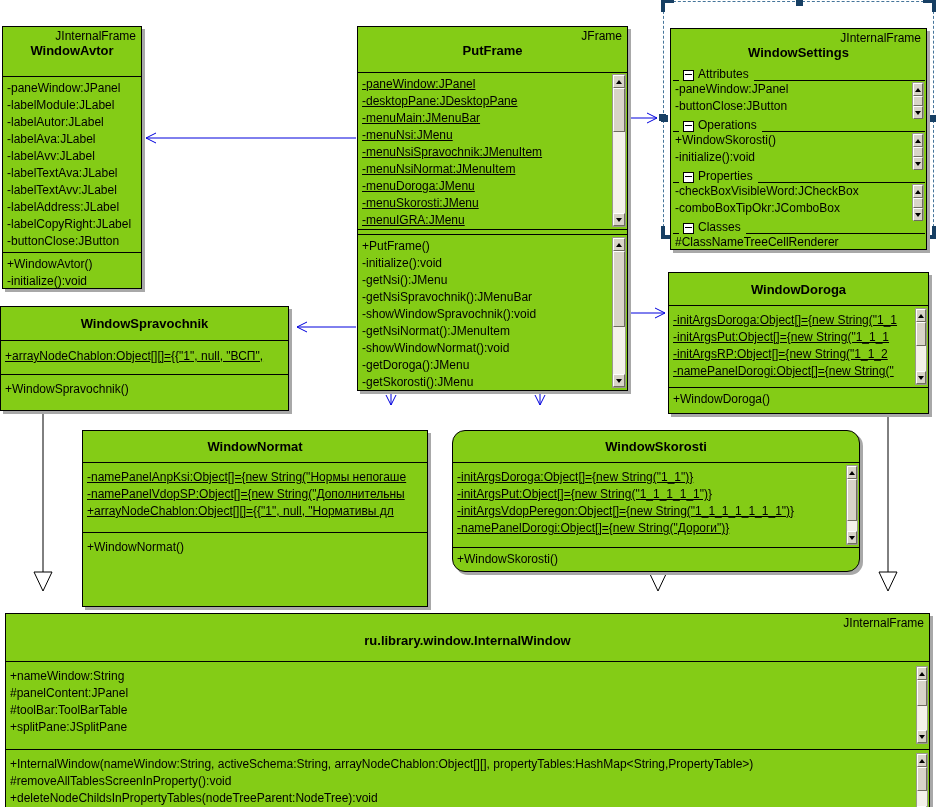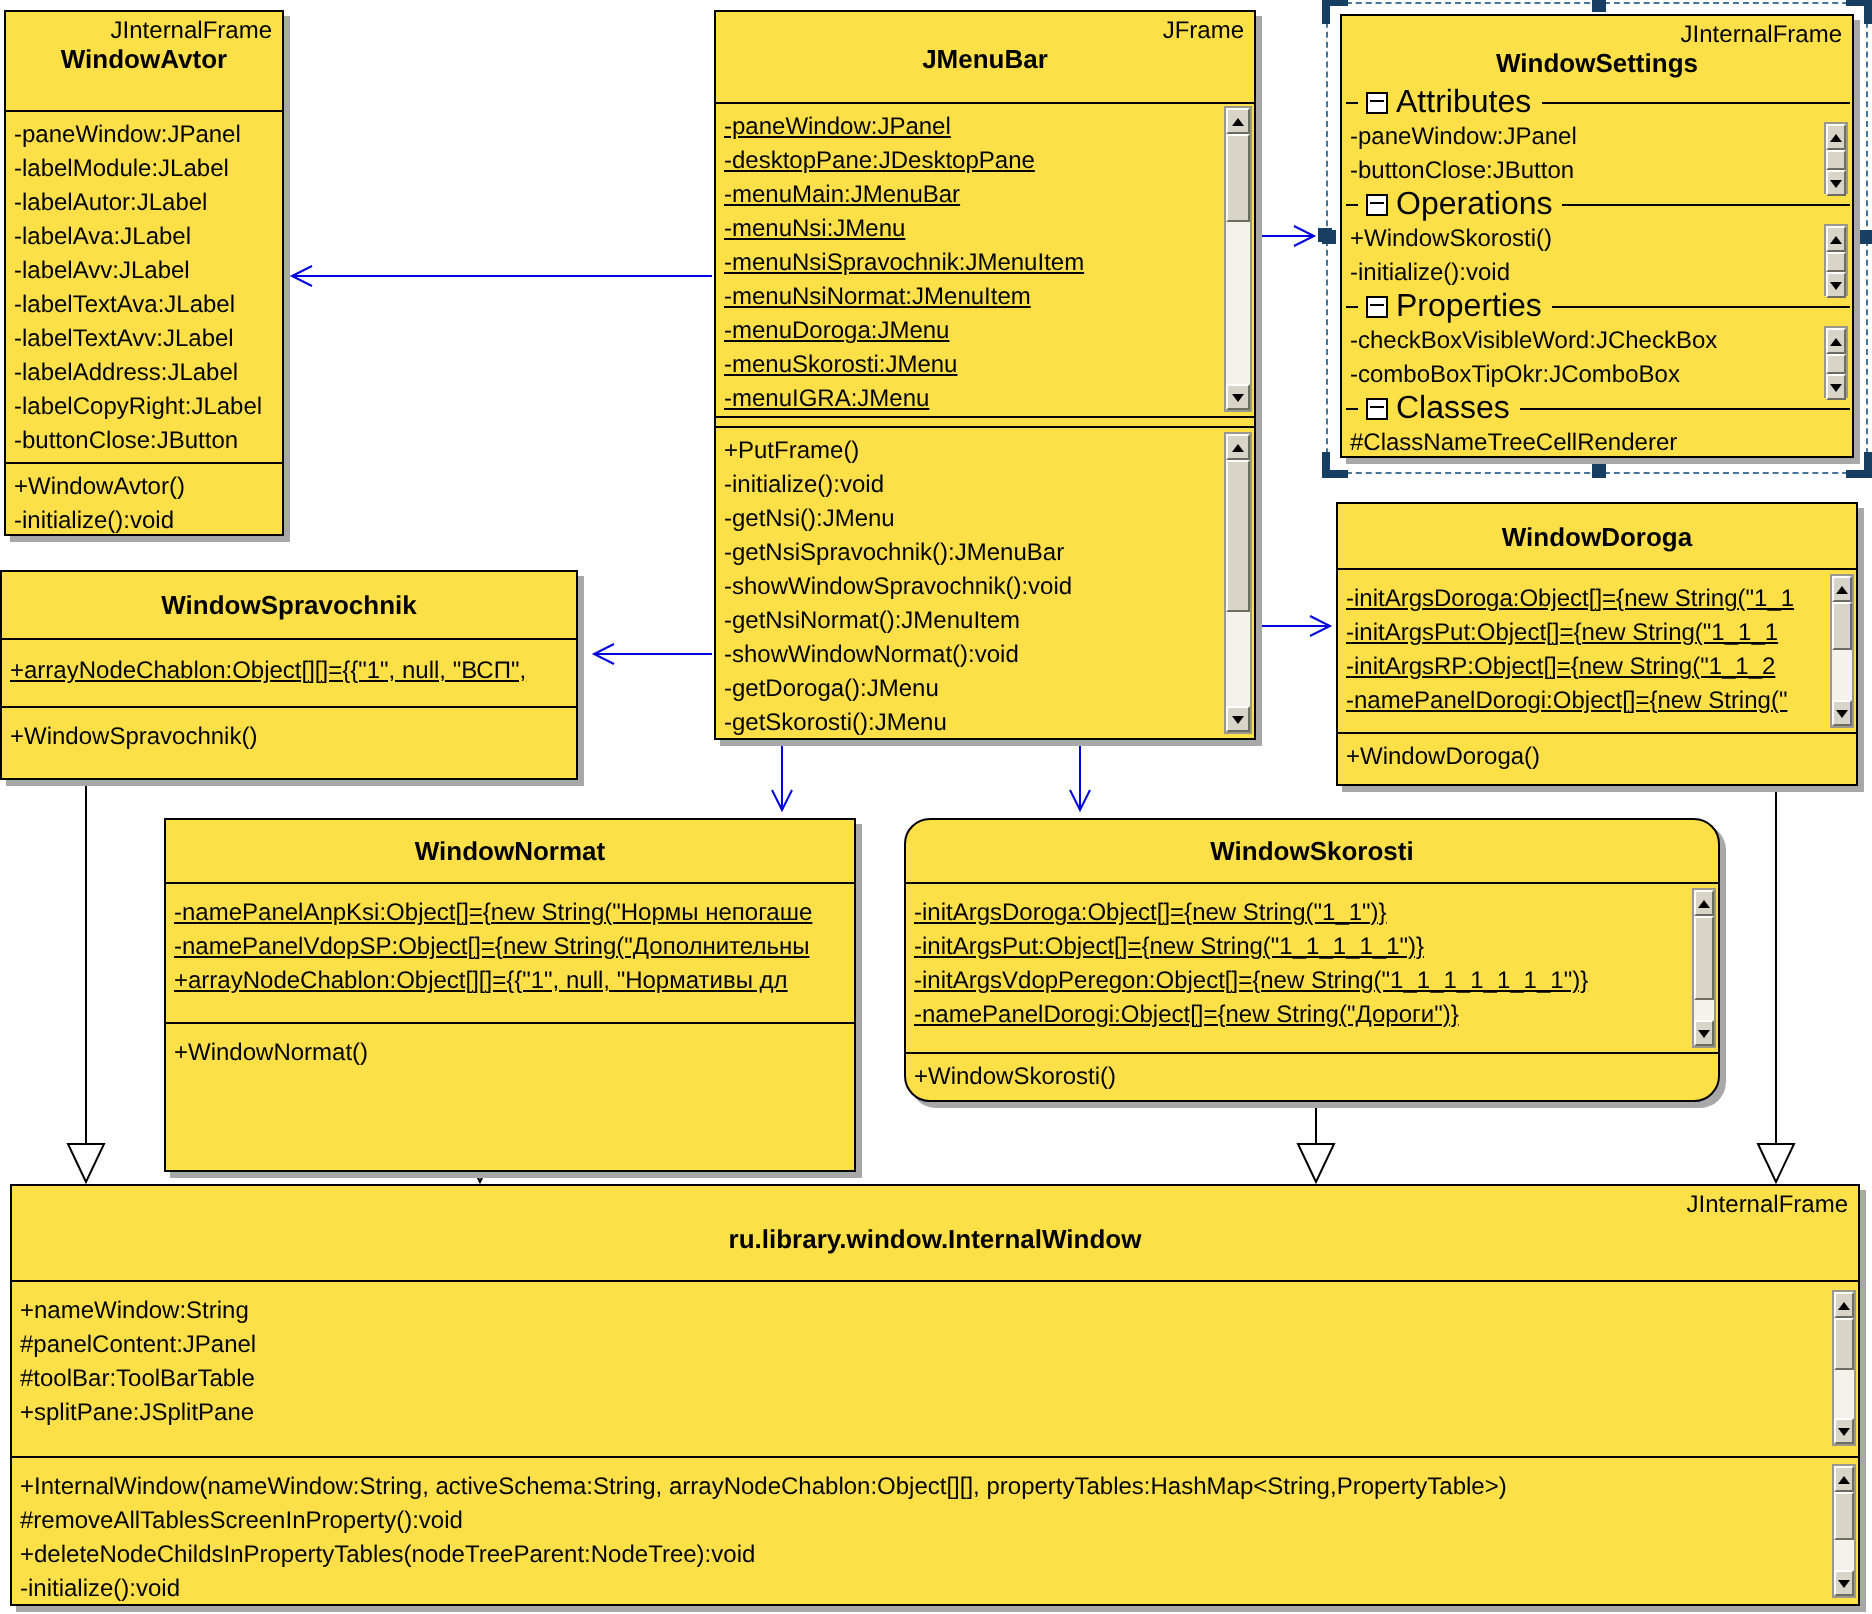--- a/index.html
+++ b/index.html
@@ -1,30 +1,30 @@
 <!DOCTYPE html>
 <html><head>
 <meta charset="utf-8">
 <style>
   html,body{margin:0;padding:0;background:#fff;}
   #canvas{position:relative;width:936px;height:807px;background:#fff;overflow:hidden;
           font-family:"Liberation Sans",sans-serif;color:#000;}
-  .uml-class{position:absolute;background:#fde047;border:1px solid #000;box-sizing:border-box;
-             box-shadow:3px 3px 0 #a8a8a8;}
+  .uml-class{position:absolute;background:#84cc16;border:1px solid #000;box-sizing:border-box;
+             box-shadow:3px 3px 0 #a8a8a8;margin-top:21px;}
   .hdr{box-sizing:border-box;border-bottom:1px solid #000;overflow:hidden;}
   .stereo{font-size:12px;text-align:right;padding:2px 5px 0 0;line-height:14px;white-space:nowrap;}
   .cname{font-size:13px;font-weight:bold;text-align:center;white-space:nowrap;overflow:hidden;}
   .sec{position:relative;box-sizing:border-box;overflow:hidden;padding:3px 3px 0 4px;}
   .sec.bb{border-bottom:1px solid #000;}
   .sec.bt{border-top:1px solid #000;}
   .sec-gap{height:4px;}
   .member{font-size:12px;line-height:17px;white-space:nowrap;overflow:hidden;}
   .member.u{text-decoration:underline;}
   
-  .grp-hdr{display:flex;align-items:center;height:17px;font-size:16px;padding:0 1px 0 2px;}
+  .grp-hdr{display:flex;align-items:flex-end;height:17px;font-size:12px;padding:0 1px 0 2px;}
   .ln{height:1px;background:#000;}
   .ln.pre{width:6px;}
   .ln.post{flex:1;}
   .collapse-box{width:9px;height:9px;border:1px solid #000;background:#fff;margin:0 4px;position:relative;flex:0 0 auto;}
   .collapse-box::after{content:"";position:absolute;left:1px;right:1px;top:3px;height:1px;background:#000;}
   .grp-label{margin-right:5px;white-space:nowrap;}
   .grp-items{padding-left:4px;}
   
   .sbar{position:absolute;right:1px;width:14px;display:flex;flex-direction:column;
         background:#f4f2ea;border:1px solid #9a988c;box-sizing:border-box;}
@@ -116,21 +116,21 @@
       </div>
     <div class="sec" style="height:35px;">
         <div class="member">+WindowAvtor()</div>
         <div class="member">-initialize():void</div>
       </div>
   </div>
 
   <div class="uml-class" style="left:357px;top:5px;width:271px;height:365px;">
     <div class="hdr" style="height:46px;">
       <div class="stereo">JFrame</div>
-      <div class="cname">JMenuBar</div>
+      <div class="cname">PutFrame</div>
     </div>
     <div class="sec bb" style="height:157px;">
       <div>
           <div class="member u">-paneWindow:JPanel</div>
           <div class="member u">-desktopPane:JDesktopPane</div>
           <div class="member u">-menuMain:JMenuBar</div>
           <div class="member u">-menuNsi:JMenu</div>
           <div class="member u">-menuNsiSpravochnik:JMenuItem</div>
           <div class="member u">-menuNsiNormat:JMenuItem</div>
           <div class="member u">-menuDoroga:JMenu</div>

